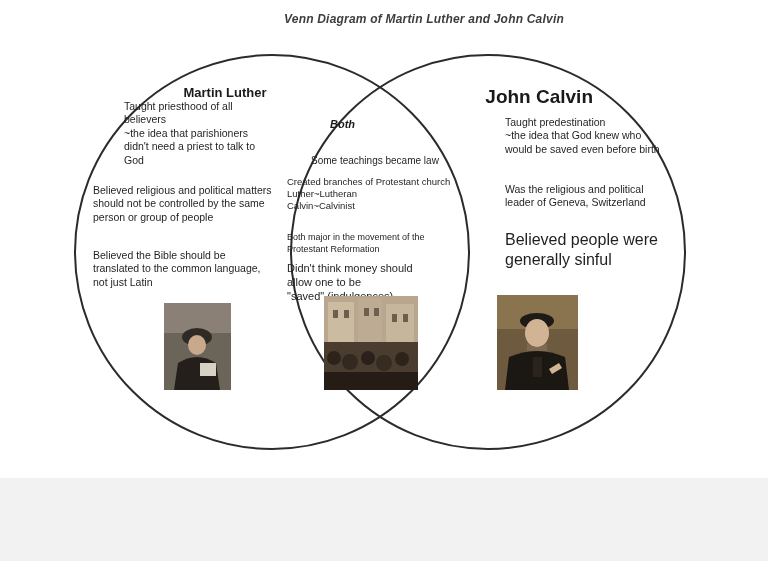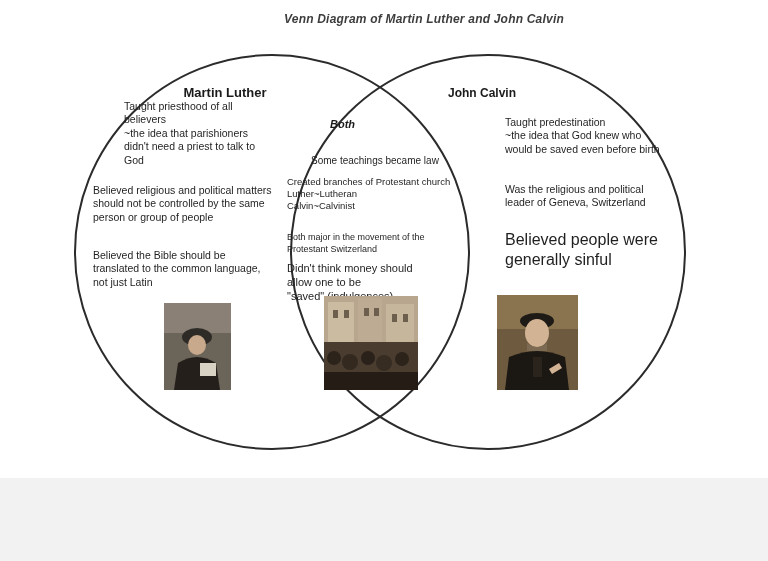--- a/index.html
+++ b/index.html
@@ -69,22 +69,22 @@
     left: 150px;
     top: 85px;
     width: 150px;
     text-align: center;
     font-size: 13px;
   }
   #label-calvin {
     left: 448px;
     top: 86px;
     width: 145px;
-    text-align: left;
-    font-size: 12px;
+    text-align: right;
+    font-size: 19px;
   }
   #label-both {
     left: 330px;
     top: 118px;
     width: 90px;
     text-align: left;
     font-size: 11px;
     font-style: italic;
   }
   .txt {
@@ -135,21 +135,21 @@
 
   <div class="txt" id="luther-t1">Taught priesthood of all believers
 ~the idea that parishioners didn't need a priest to talk to God</div>
   <div class="txt" id="luther-t2">Believed religious and political matters should not be controlled by the same person or group of people</div>
   <div class="txt" id="luther-t3">Believed the Bible should be translated to the common language, not just Latin</div>
 
   <div class="txt" id="both-t1">Some teachings became law</div>
   <div class="txt" id="both-t2">Created branches of Protestant church
     Luther~Lutheran
     Calvin~Calvinist</div>
-  <div class="txt" id="both-t3">Both major in the movement of the Protestant Switzerland</div>
+  <div class="txt" id="both-t3">Both major in the movement of the Protestant Reformation</div>
   <div class="txt" id="both-t4">Didn't think money should allow one to be
 "saved" (indulgences)</div>
 
   <div class="txt" id="calvin-t1">Taught predestination
 ~the idea that God knew who would be saved even before birth</div>
   <div class="txt" id="calvin-t2">Was the religious and political leader of Geneva, Switzerland</div>
   <div class="txt" id="calvin-t3">Believed people were generally sinful</div>
 
   <div class="photo" id="photo-luther">
     <svg viewBox="0 0 67 87" preserveAspectRatio="none">

